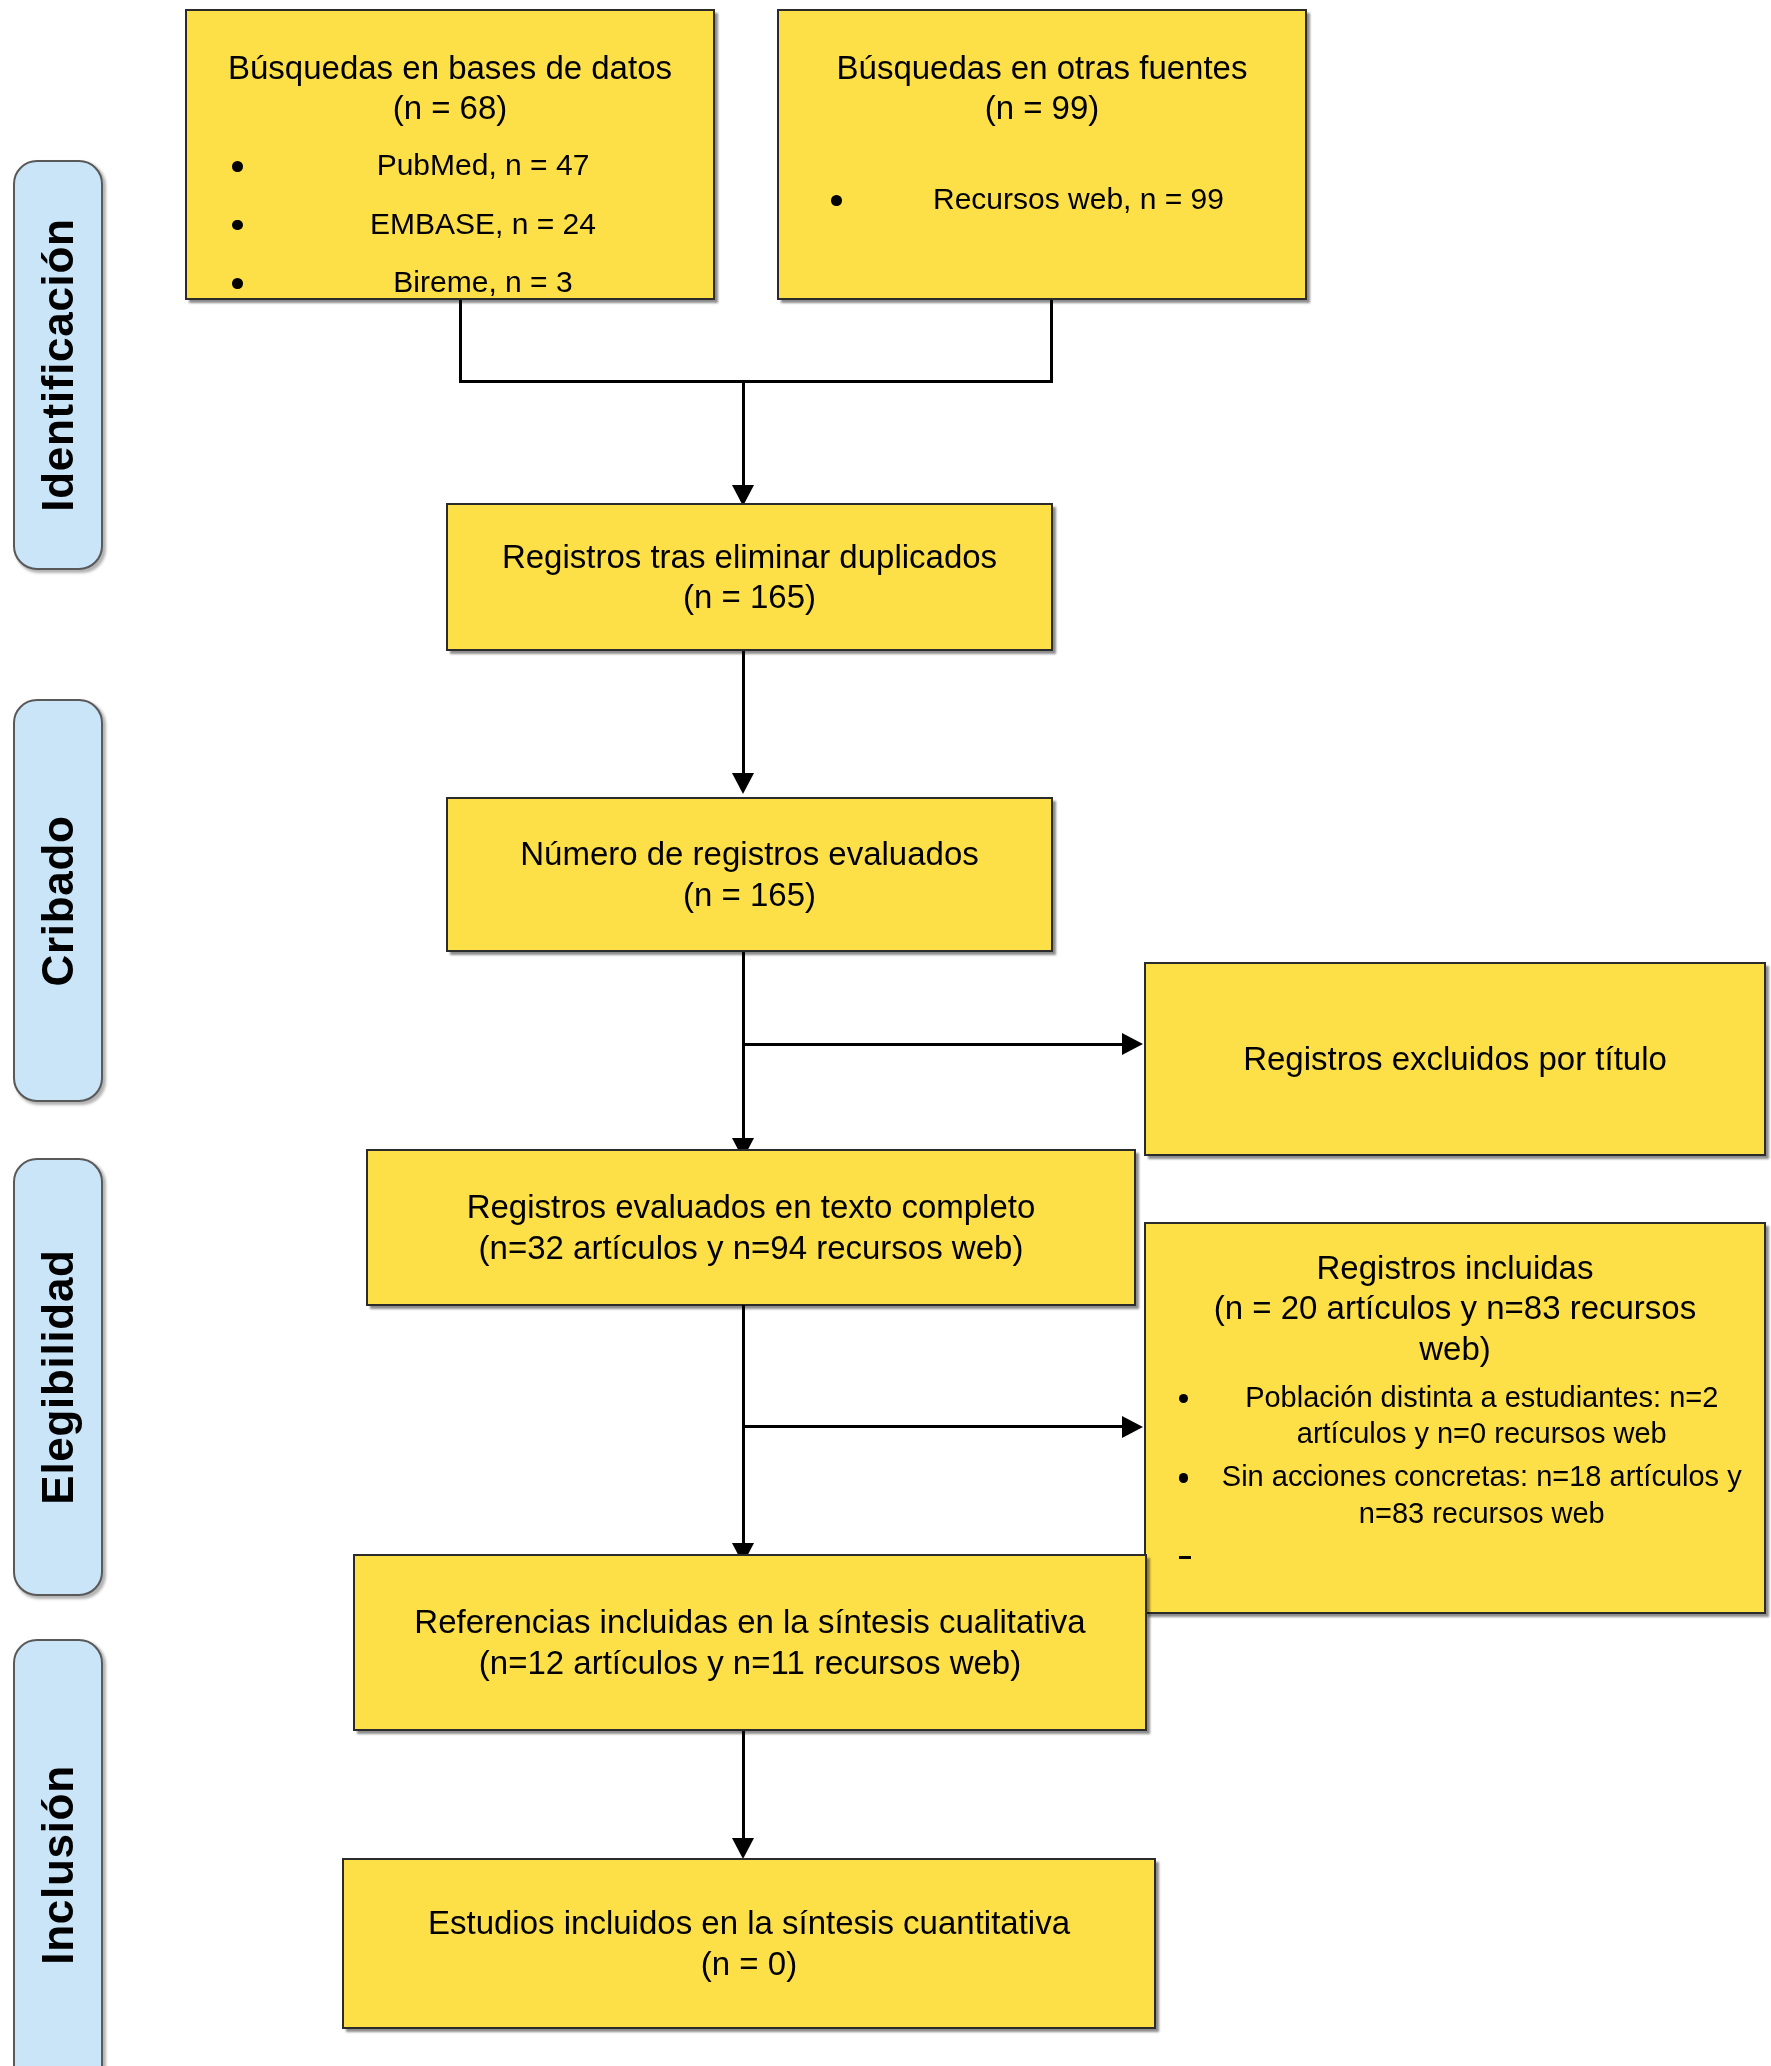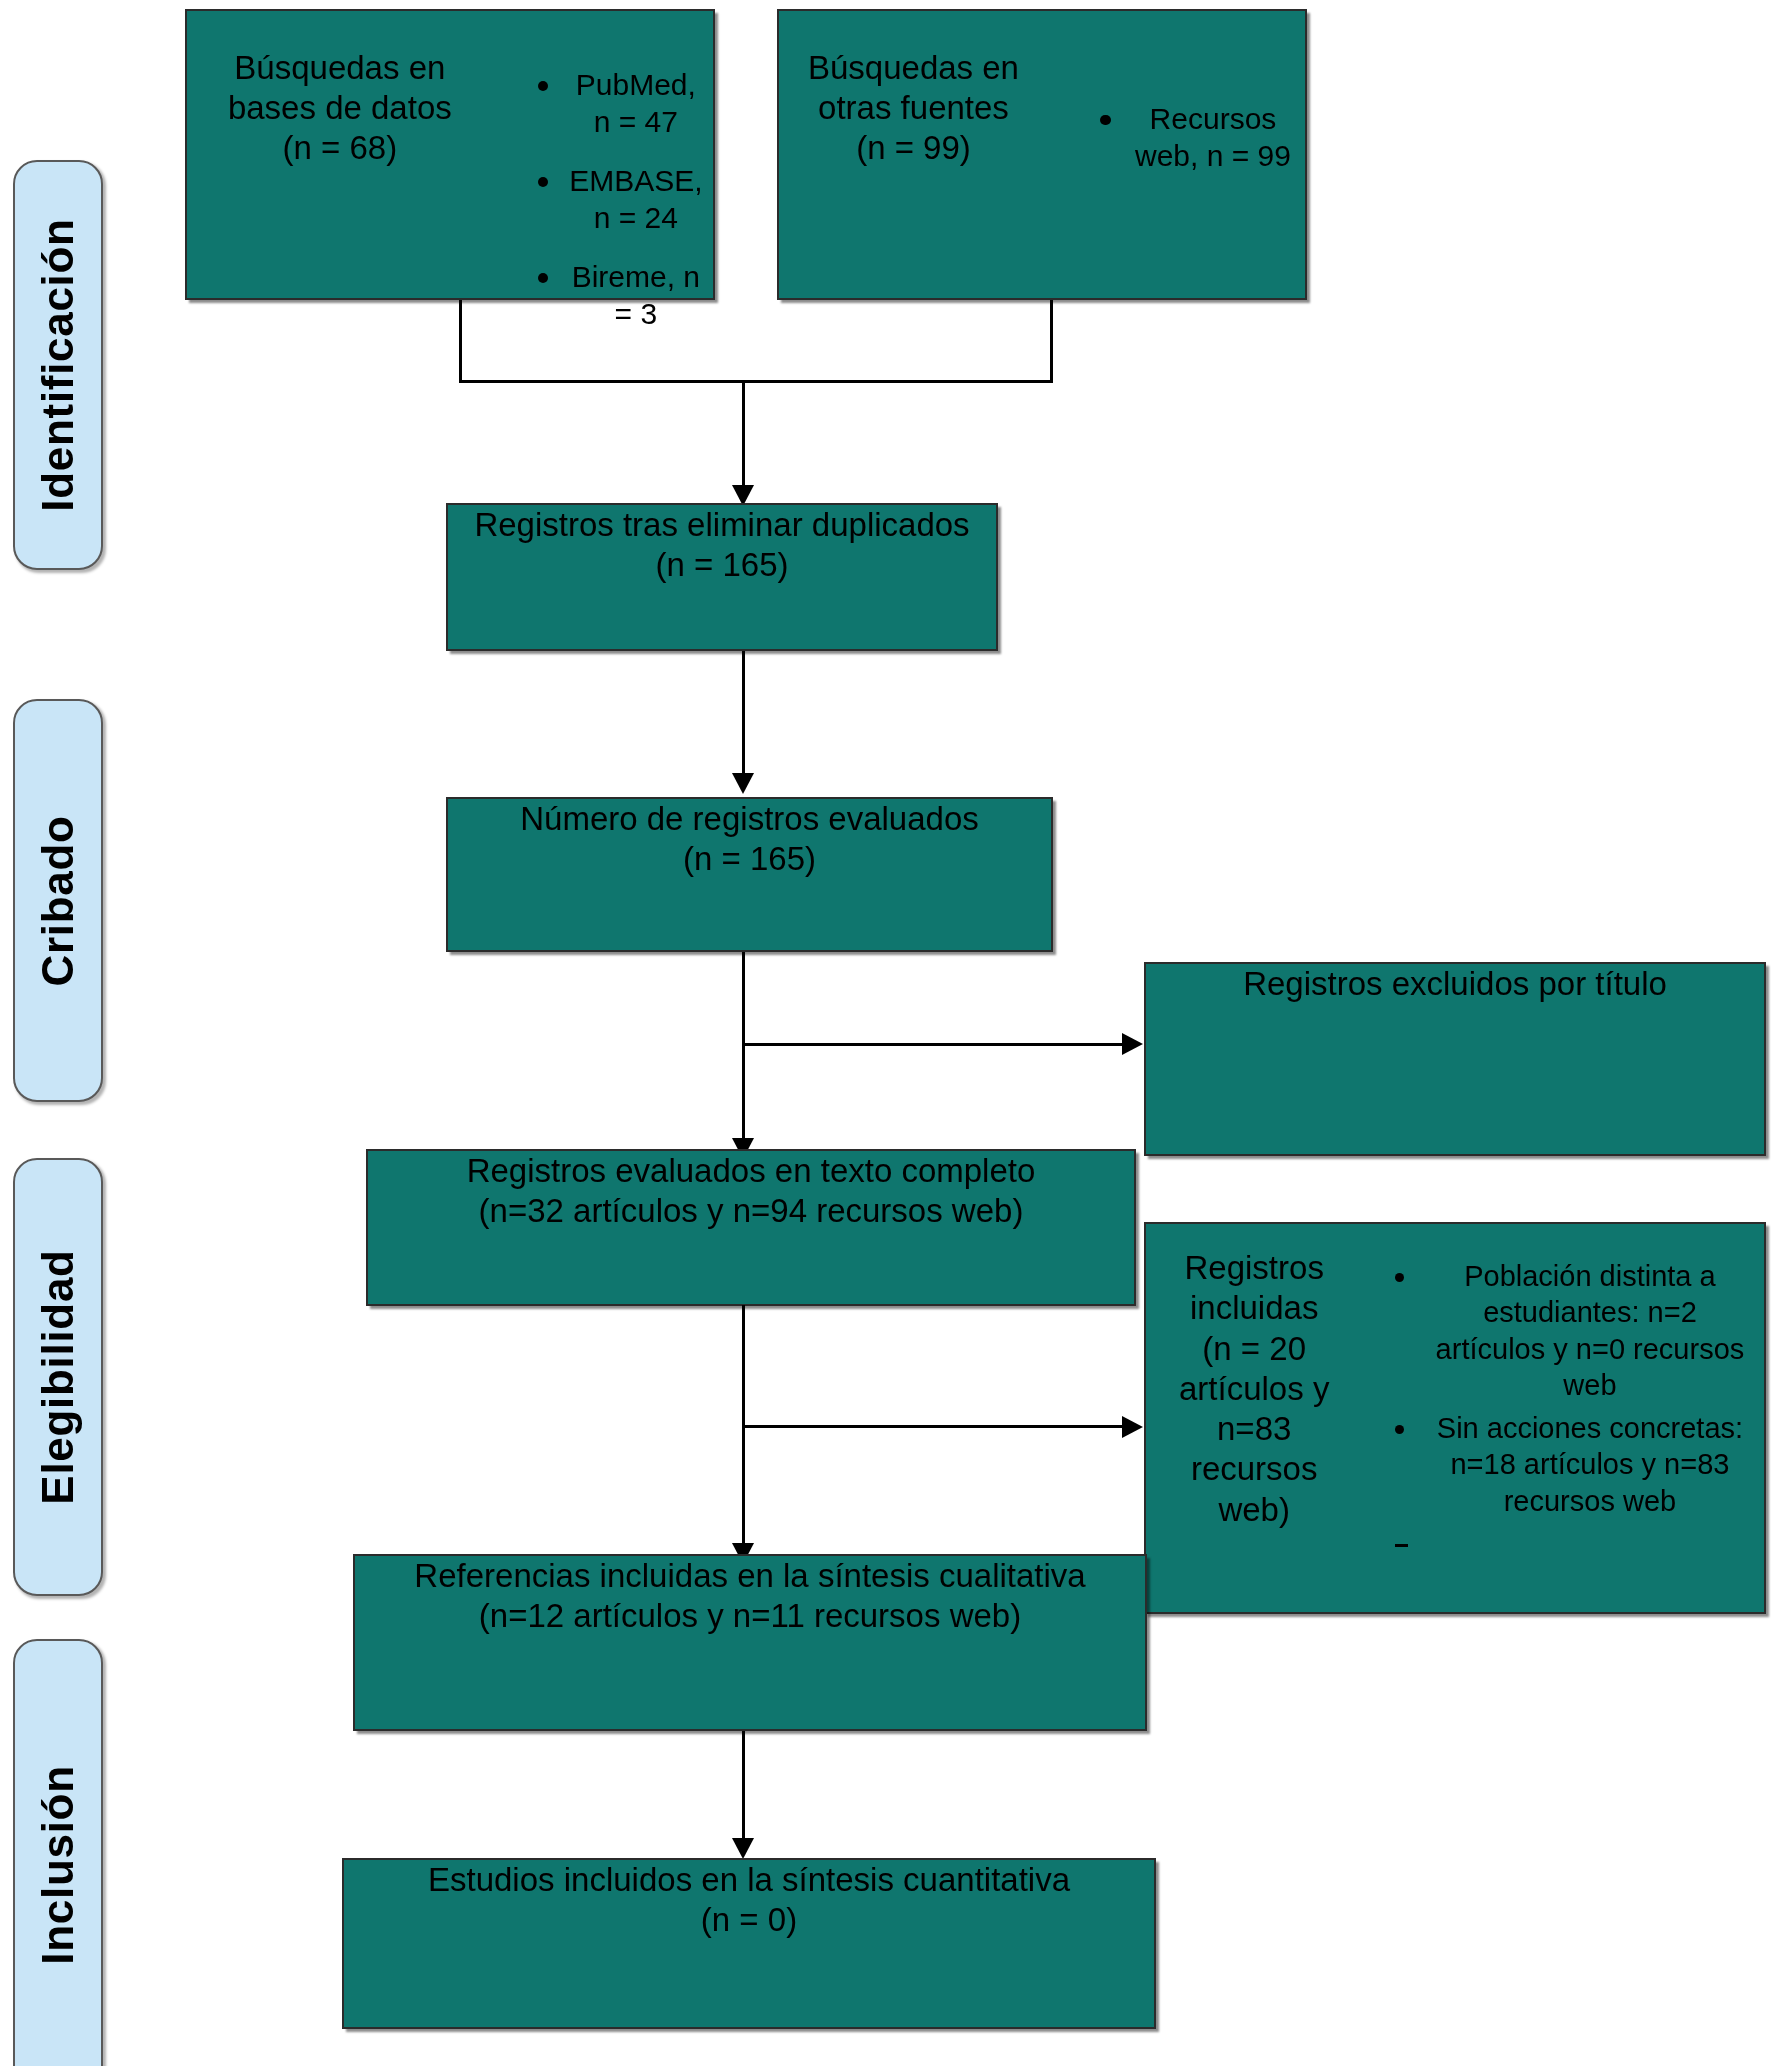--- a/index.html
+++ b/index.html
@@ -34,26 +34,26 @@
     font-weight:bold;
     font-size:44px;
     letter-spacing:0.7px;
     color:#000;
     line-height:1;
   }
 
   
   .node{
     position:absolute;
-    background:#0f766e;
+    background:#fde047;
     border:2.1px solid #2b2b2b;
     box-sizing:border-box;
     box-shadow:3.5px 3.5px 2.1px -0.7px rgba(0,0,0,.45);
     display:flex;
-    flex-direction:row;
+    flex-direction:column;
     justify-content:center;
   }
   .node .title{
     text-align:center;
     font-size:33px;
     line-height:1.22;
     padding:0 10px;
   }
   .node .title .ln{display:block;}
 
@@ -147,21 +147,21 @@
       <li>Recursos web, n = 99</li>
     </ul>
   </div>
 
   <div class="vline" style="left:459px; top:300px; height:83px;"></div>
   <div class="vline" style="left:1050px; top:300px; height:83px;"></div>
   <div class="hline" style="left:459px; top:380px; width:593px;"></div>
   <div class="vline" style="left:742px; top:380px; height:106px;"></div>
   <div class="arrow-down" style="left:732px; top:485px;"></div>
 
-  <div class="node" style="left:446px; top:503px; width:552px; height:148px;">
+  <div class="node" style="left:446px; top:503px; width:607px; height:148px;">
     <div class="title">
       <span class="ln">Registros tras eliminar duplicados</span>
       <span class="ln">(n = 165)</span>
     </div>
   </div>
 
   <div class="vline" style="left:742px; top:651px; height:124px;"></div>
   <div class="arrow-down" style="left:732px; top:773px;"></div>
 
   <div class="node" style="left:446px; top:797px; width:607px; height:155px;">

